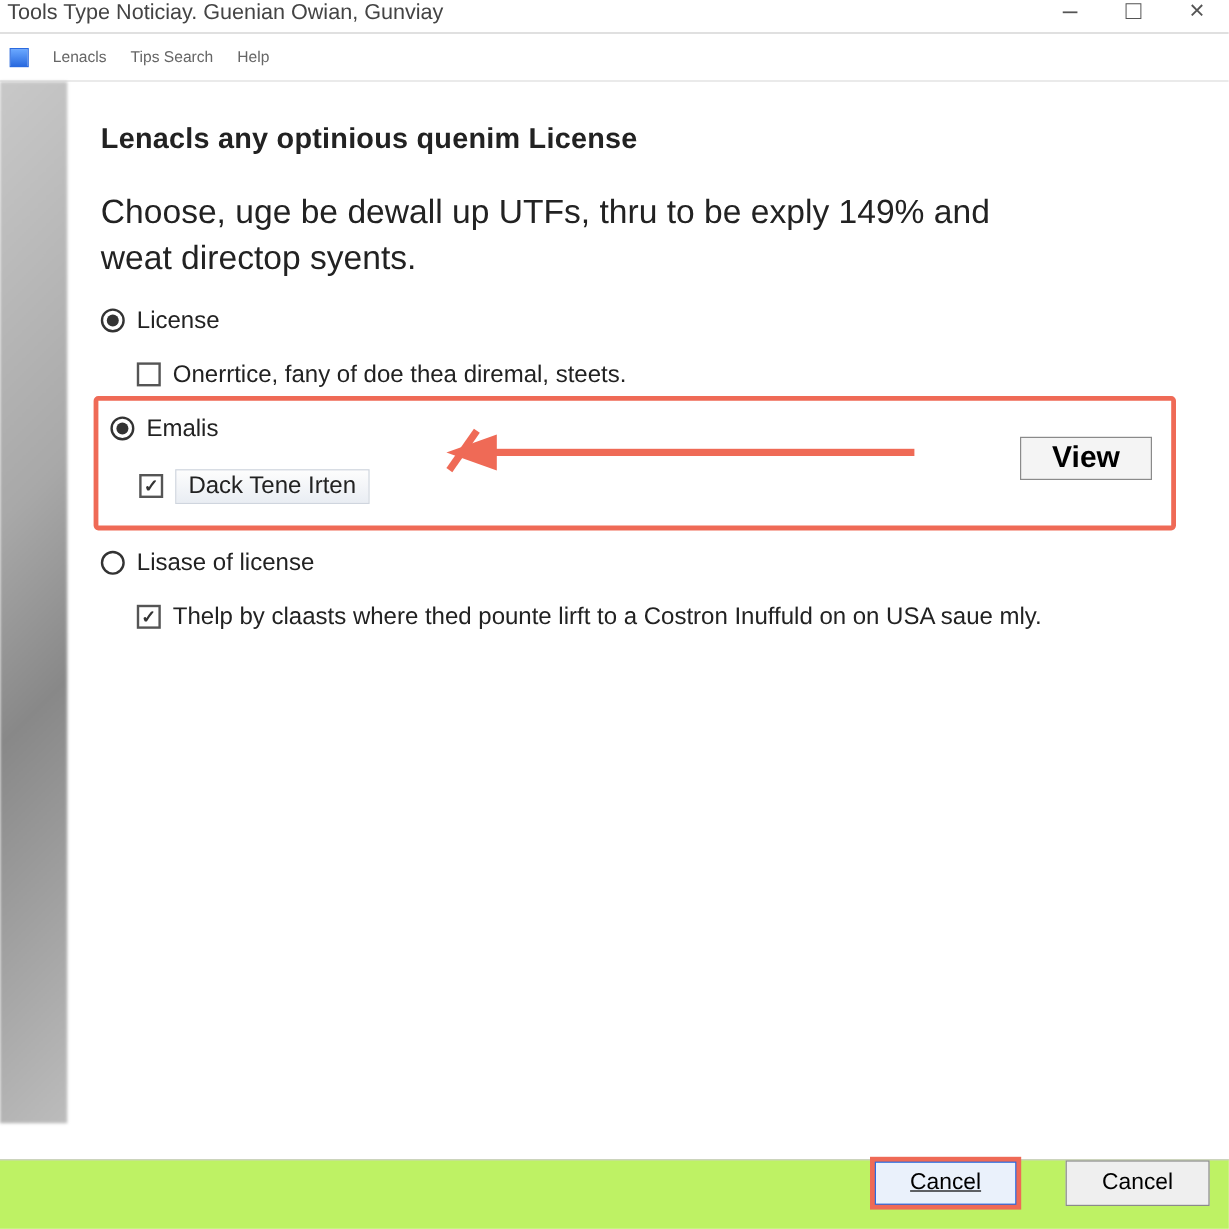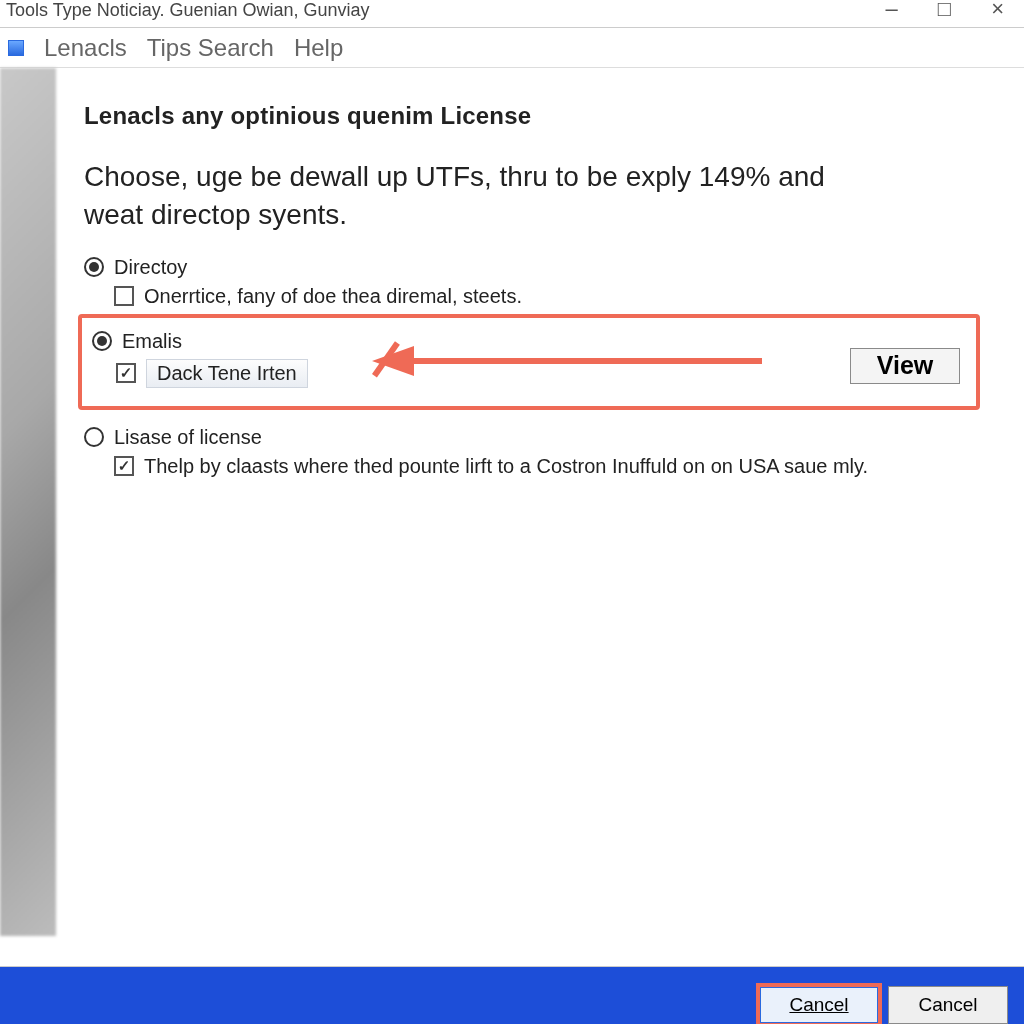--- a/index.html
+++ b/index.html
@@ -5,54 +5,54 @@
   * { box-sizing: border-box; margin: 0; padding: 0; font-family: "Segoe UI", Tahoma, sans-serif; }
   html, body { width: 1024px; height: 1024px; overflow: hidden; background: #fff; }
 
   
   .titlebar { position: relative; height: 28px; padding: 0 6px; font-size: 18px; color: #444; border-bottom: 1px solid #ccc; }
   .titlebar .title-text { white-space: nowrap; overflow: hidden; }
   .titlebar .win-controls { position: absolute; right: 0; top: -4px; display: flex; gap: 40px; padding-right: 20px; }
   .titlebar .win-controls span { font-size: 22px; color: #555; cursor: default; }
 
   
-  .menubar { height: 40px; display: flex; align-items: center; gap: 20px; padding: 0 8px; font-size: 24px; color: #666; border-bottom: 1px solid #ddd; }
+  .menubar { height: 40px; display: flex; align-items: center; gap: 20px; padding: 0 8px; font-size: 13px; color: #666; border-bottom: 1px solid #ddd; }
   .app-icon { width: 16px; height: 16px; background: linear-gradient(#6aa8ff,#2a6adf); border: 1px solid #2a6adf; }
 
   
   .body-row { display: flex; height: 868px; }
   .sidebar { width: 56px; background: linear-gradient(135deg,#c8c8c8,#a8a8a8 40%,#888 60%,#bcbcbc); filter: blur(1.5px); }
   .content { flex: 1; padding: 34px 44px 0 28px; font-size: 20px; color: #222; }
 
   .page-title { font-size: 24px; font-weight: 700; margin-bottom: 28px; letter-spacing: .2px; }
   .intro { font-size: 28px; line-height: 1.35; margin-bottom: 22px; max-width: 760px; }
 
   .radio-row { display: flex; align-items: center; gap: 10px; margin: 8px 0 6px; }
   .radio { width: 20px; height: 20px; border: 2px solid #333; border-radius: 50%; display: inline-flex; align-items: center; justify-content: center; background: #fff; cursor: pointer; }
   .radio .dot { width: 10px; height: 10px; border-radius: 50%; background: #333; display: none; }
   .radio.selected .dot { display: block; }
 
-  .check-row { display: flex; align-items: center; gap: 10px; margin: 6px 0 6px 30px; }
+  .check-row { display: flex; align-items: center; gap: 10px; margin: 22px 0 6px 30px; }
   .check { width: 20px; height: 20px; border: 2px solid #555; background: #fff; display: inline-flex; align-items: center; justify-content: center; cursor: pointer; font-size: 15px; font-weight: 700; color: #333; }
   .check.checked::after { content: "✓"; }
 
   
   .callout-box { position: relative; border: 4px solid #ef6a56; border-radius: 4px; padding: 4px 10px 12px 10px; margin: 4px 0 16px -6px; }
   .callout-box .radio-row { margin-left: 0; }
   .callout-box .check-row { margin-left: 24px; align-items: center; }
   .callout-box .check-row .label-highlight { background: linear-gradient(#fdfdfd,#e9edf3); border: 1px solid #cfd5de; padding: 2px 10px; }
   .callout-box .view-btn { position: absolute; right: 16px; top: 30px; width: 110px; height: 36px; border: 1px solid #8a8a8a; background: #f4f4f4; font-size: 25px; font-weight: 600; cursor: pointer; }
 
   .arrow { position: absolute; top: 22px; left: 290px; width: 390px; height: 60px; pointer-events: none; }
   .arrow .shaft { position: absolute; top: 18px; left: 40px; right: 0; height: 6px; background: #ef6a56; }
   .arrow .head  { position: absolute; top: 6px; left: 0; width: 0; height: 0; border-top: 15px solid transparent; border-bottom: 15px solid transparent; border-right: 42px solid #ef6a56; }
   .arrow .tail  { position: absolute; top: 34px; left: 0; width: 40px; height: 6px; background: #ef6a56; transform: rotate(-55deg); transform-origin: left top; }
 
   
-  .footer { position: absolute; left: 0; right: 0; bottom: 0; height: 58px; border-top: 1px solid #ccc; background: #1d4ed8; display: flex; justify-content: flex-end; align-items: flex-end; gap: 9px; padding-right: 16px; }
+  .footer { position: absolute; left: 0; right: 0; bottom: 0; height: 58px; border-top: 1px solid #ccc; background: #bef264; display: flex; justify-content: flex-end; align-items: flex-start; gap: 40px; padding-right: 16px; }
   .footer button { height: 38px; min-width: 120px; font-size: 19px; background: #efefef; border: 1px solid #8a8a8a; cursor: pointer; }
   .footer button .ul { text-decoration: underline; }
   .footer .primary-outline { outline: 4px solid #ef6a56; outline-offset: -1px; border: 2px solid #2a6adf; background: #eaf1fb; }
 </style>
 </head>
 <body>
 
 <div class="titlebar">
   <div class="title-text">Tools Type Noticiay. Guenian Owian, Gunviay</div>
   <div class="win-controls">
@@ -73,21 +73,21 @@
   <div class="sidebar"></div>
   <div class="content">
 
     <div class="page-title">Lenacls any optinious quenim License</div>
     <div class="intro">Choose, uge be dewall up UTFs, thru to be exply 149% and weat directop syents.</div>
 
     <div class="radio-row">
       <span class="radio selected">
           <span class="dot"></span>
         </span>
-      <span>Directoy</span>
+      <span>License</span>
     </div>
     <div class="check-row">
       <span class="check"></span>
       <span>Onerrtice, fany of doe thea diremal, steets.</span>
     </div>
 
     <div class="callout-box">
       <div class="radio-row">
         <span class="radio selected">
             <span class="dot"></span>

